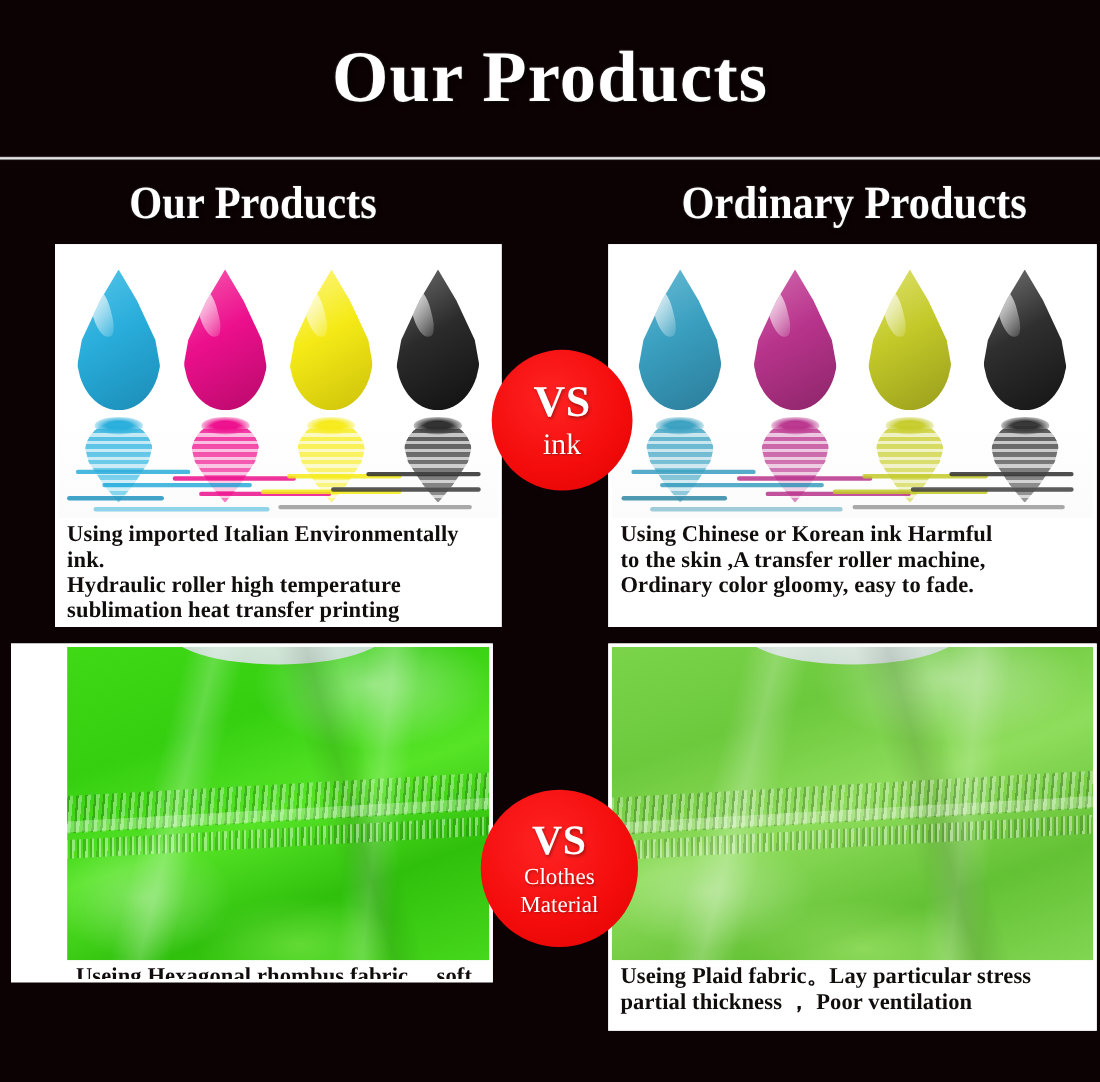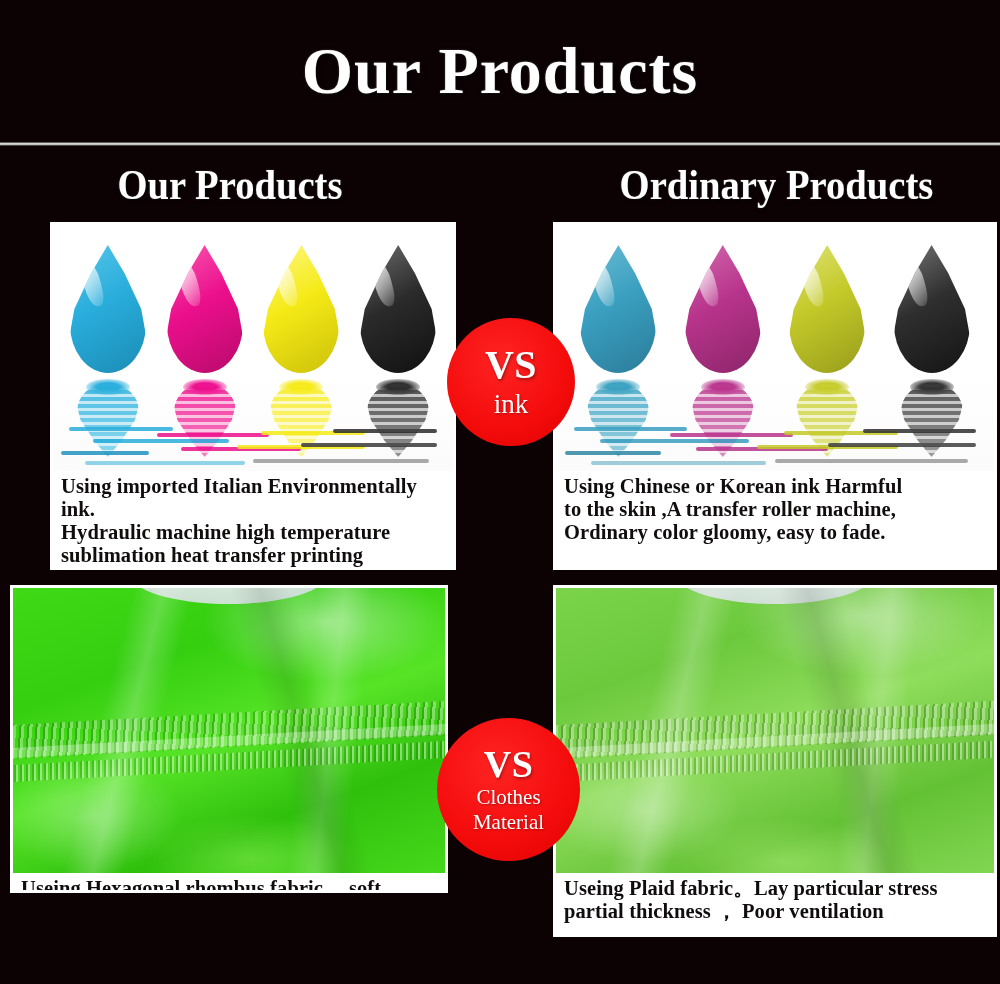--- a/index.html
+++ b/index.html
@@ -42,21 +42,21 @@
   }
   .col-head.left  { left: 10px;  width: 440px; }
   .col-head.right { left: 553px; width: 447px; }
 
   
   .panel { position: absolute; background: #ffffff; border: 3px solid #ffffff;
            overflow: hidden; }
 
   .panel.ink-left   { left: 10px;  top: 222px; width: 406px; height: 348px; margin-left: 40px; }
   .panel.ink-right  { left: 553px; top: 222px; width: 444px; height: 348px; }
-  .panel.fab-left   { left: 10px;  top: 585px; width: 438px; height: 308px; }
+  .panel.fab-left   { left: 10px;  top: 585px; width: 438px; height: 308px; padding-left: 48px; }
   .panel.fab-right  { left: 553px; top: 585px; width: 444px; height: 352px; }
 
   
   .ink-scene { position: relative; width: 100%; height: 246px;
                background: linear-gradient(to bottom,#ffffff 0%,#ffffff 62%,#fbfbfb 100%); }
   .drops { position: absolute; left: 0; top: 0; width: 100%; height: 100%;
            display: flex; align-items: flex-start; justify-content: space-evenly; padding-top: 20px; }
   .drop-col { position: relative; width: 84px; height: 210px; }
 
   .drop {
@@ -206,21 +206,21 @@
         <div class="ripple" style="left:46%; bottom:22px; width:32%; background:#f5ea16"></div>
         <div class="ripple" style="left:70%; bottom:38px; width:26%; background:#2b2b2b"></div>
         <div class="ripple" style="left:62%; bottom:24px; width:34%; background:#3a3a3a"></div>
         <div class="ripple" style="left:8%;  bottom:6px;  width:40%; background:#7ecbe4"></div>
         <div class="ripple" style="left:50%; bottom:8px;  width:44%; background:#9a9a9a"></div>
       </div>
     </div>
     <div class="caption">
       <span class="ln">Using imported Italian Environmentally</span>
       <span class="ln">ink.</span>
-      <span class="ln">Hydraulic machine high temperature</span>
+      <span class="ln">Hydraulic roller high temperature</span>
       <span class="ln">sublimation heat transfer printing</span>
     </div>
   </div>
 
   <div class="panel ink-right">
     <div class="ink-scene">
       <div class="drops">
         <div class="drop-col">
           <div class="drop" style="background:linear-gradient(150deg,#6bbdd4 0%,#3a9fc0 45%,#2b7c99 100%)"></div>
           <div class="drop-foot" style="background:radial-gradient(ellipse,#3a9fc0 35%,rgba(58,159,192,.2) 75%)"></div>

